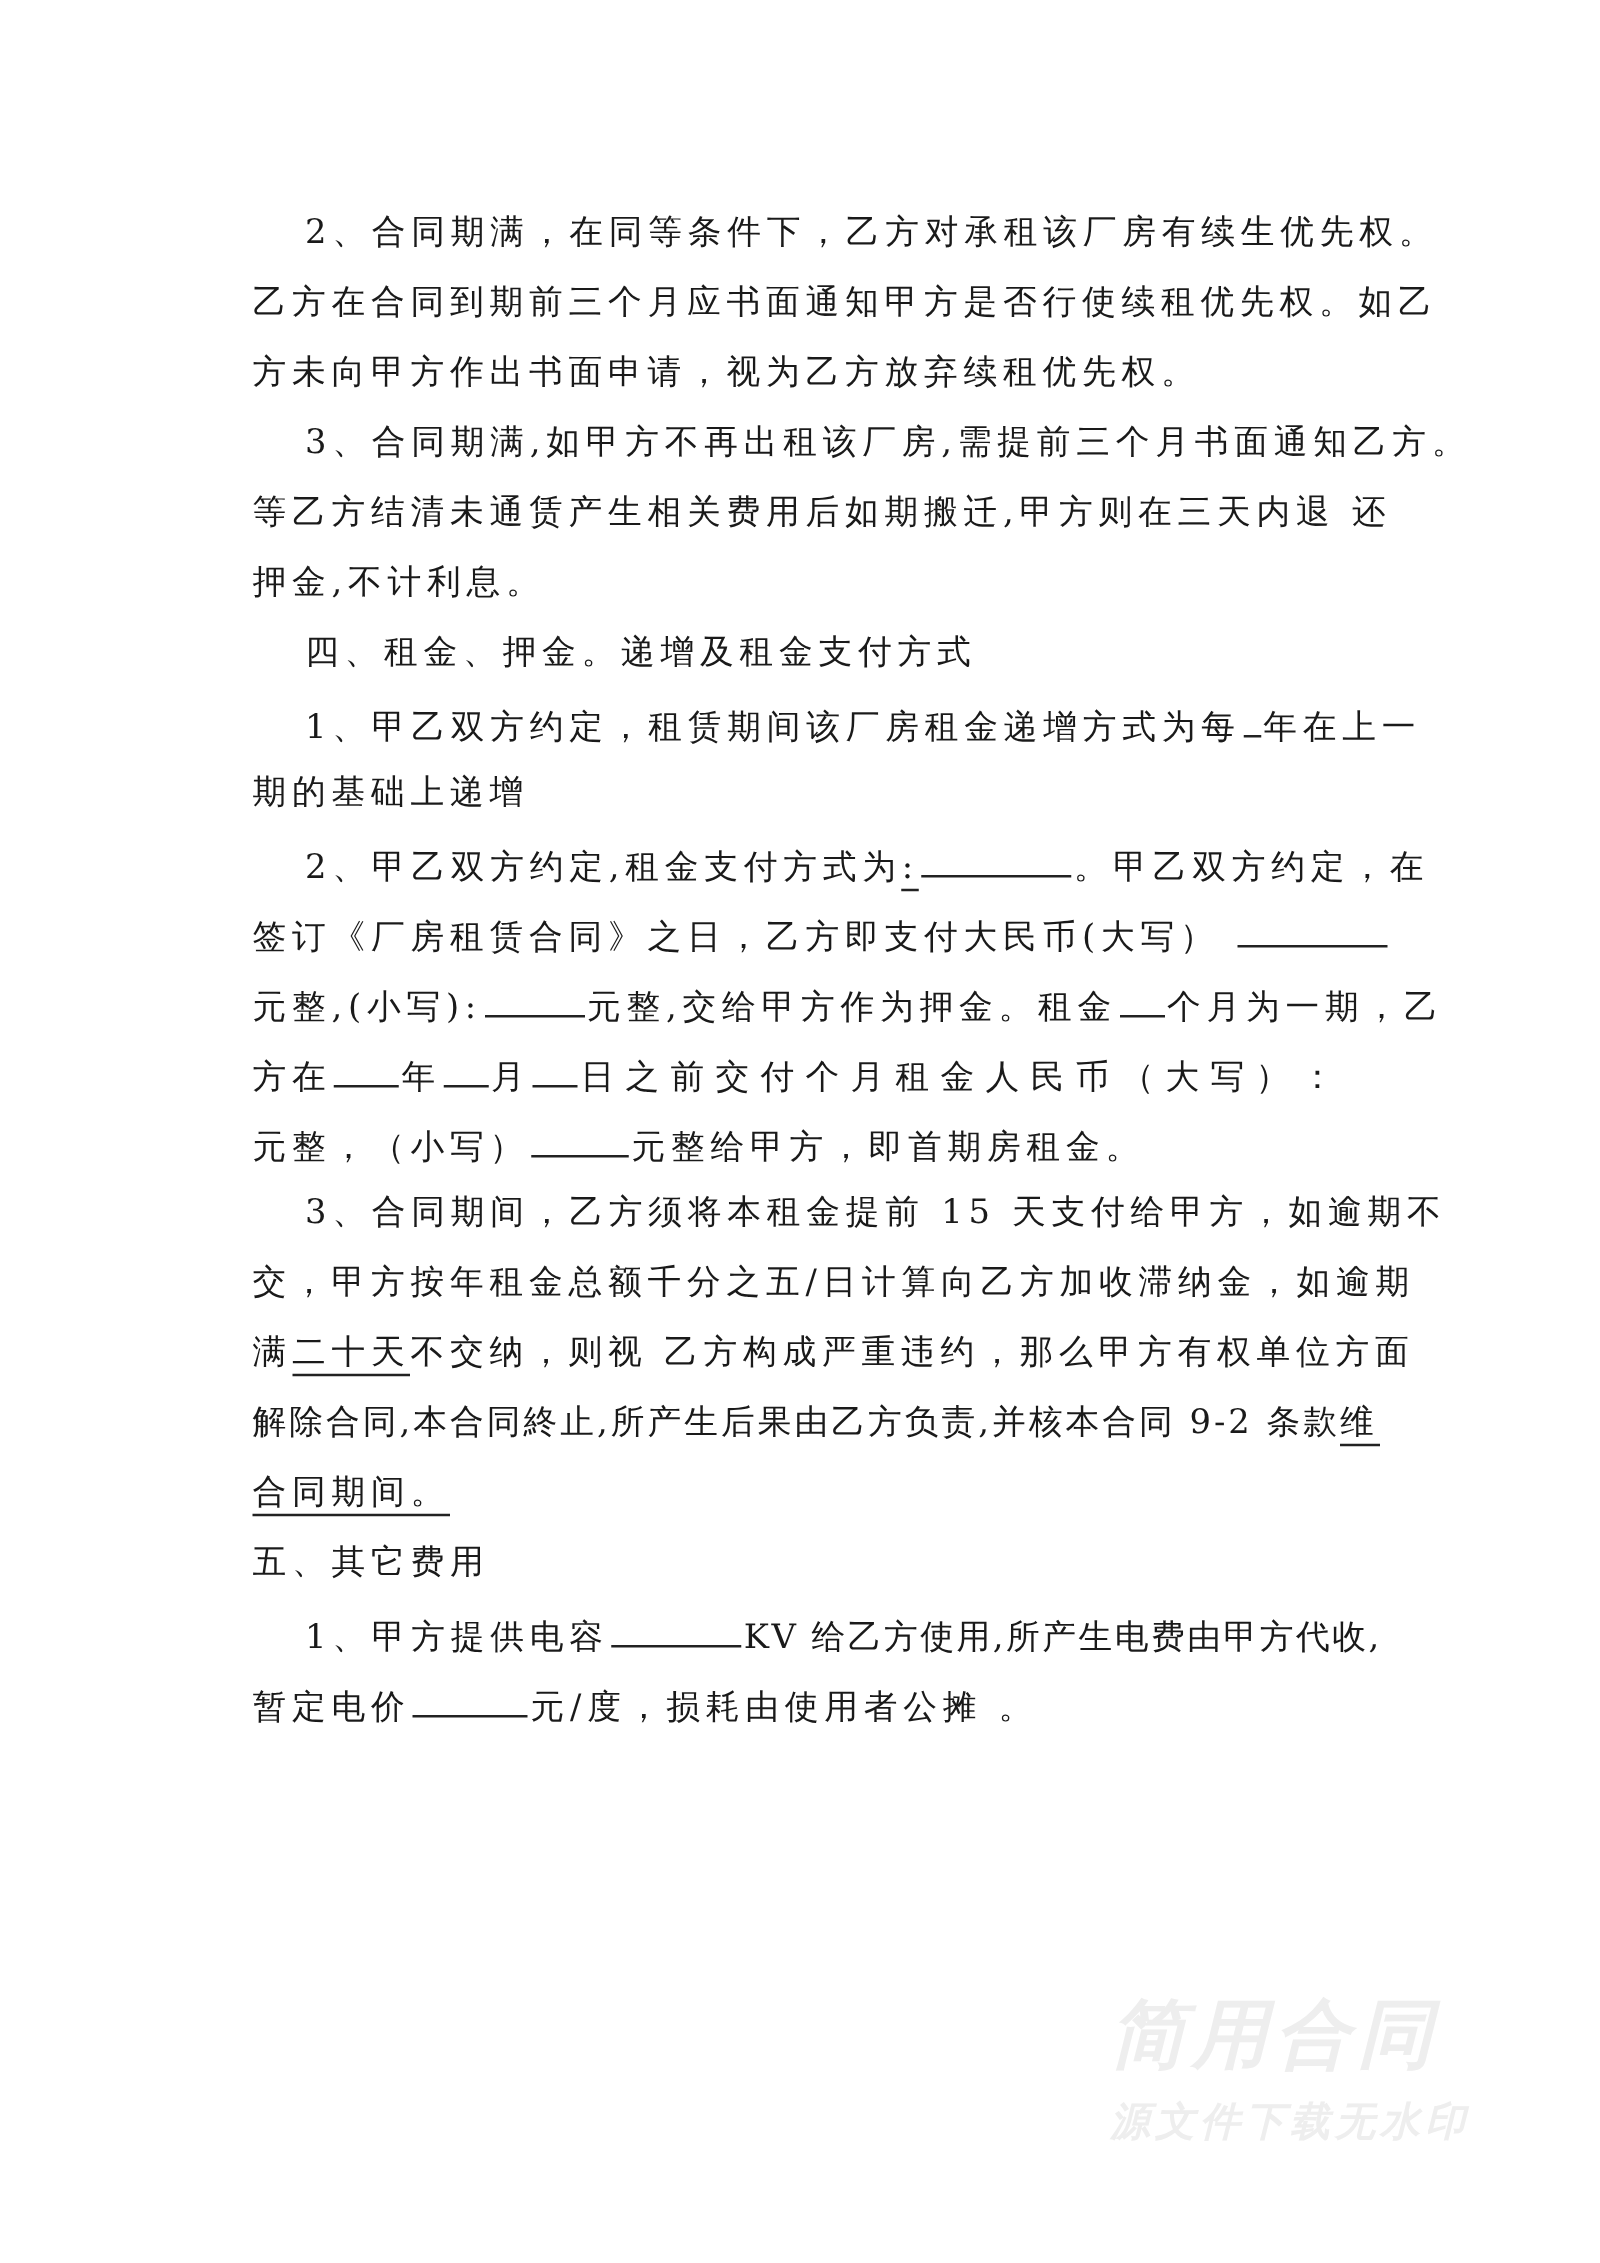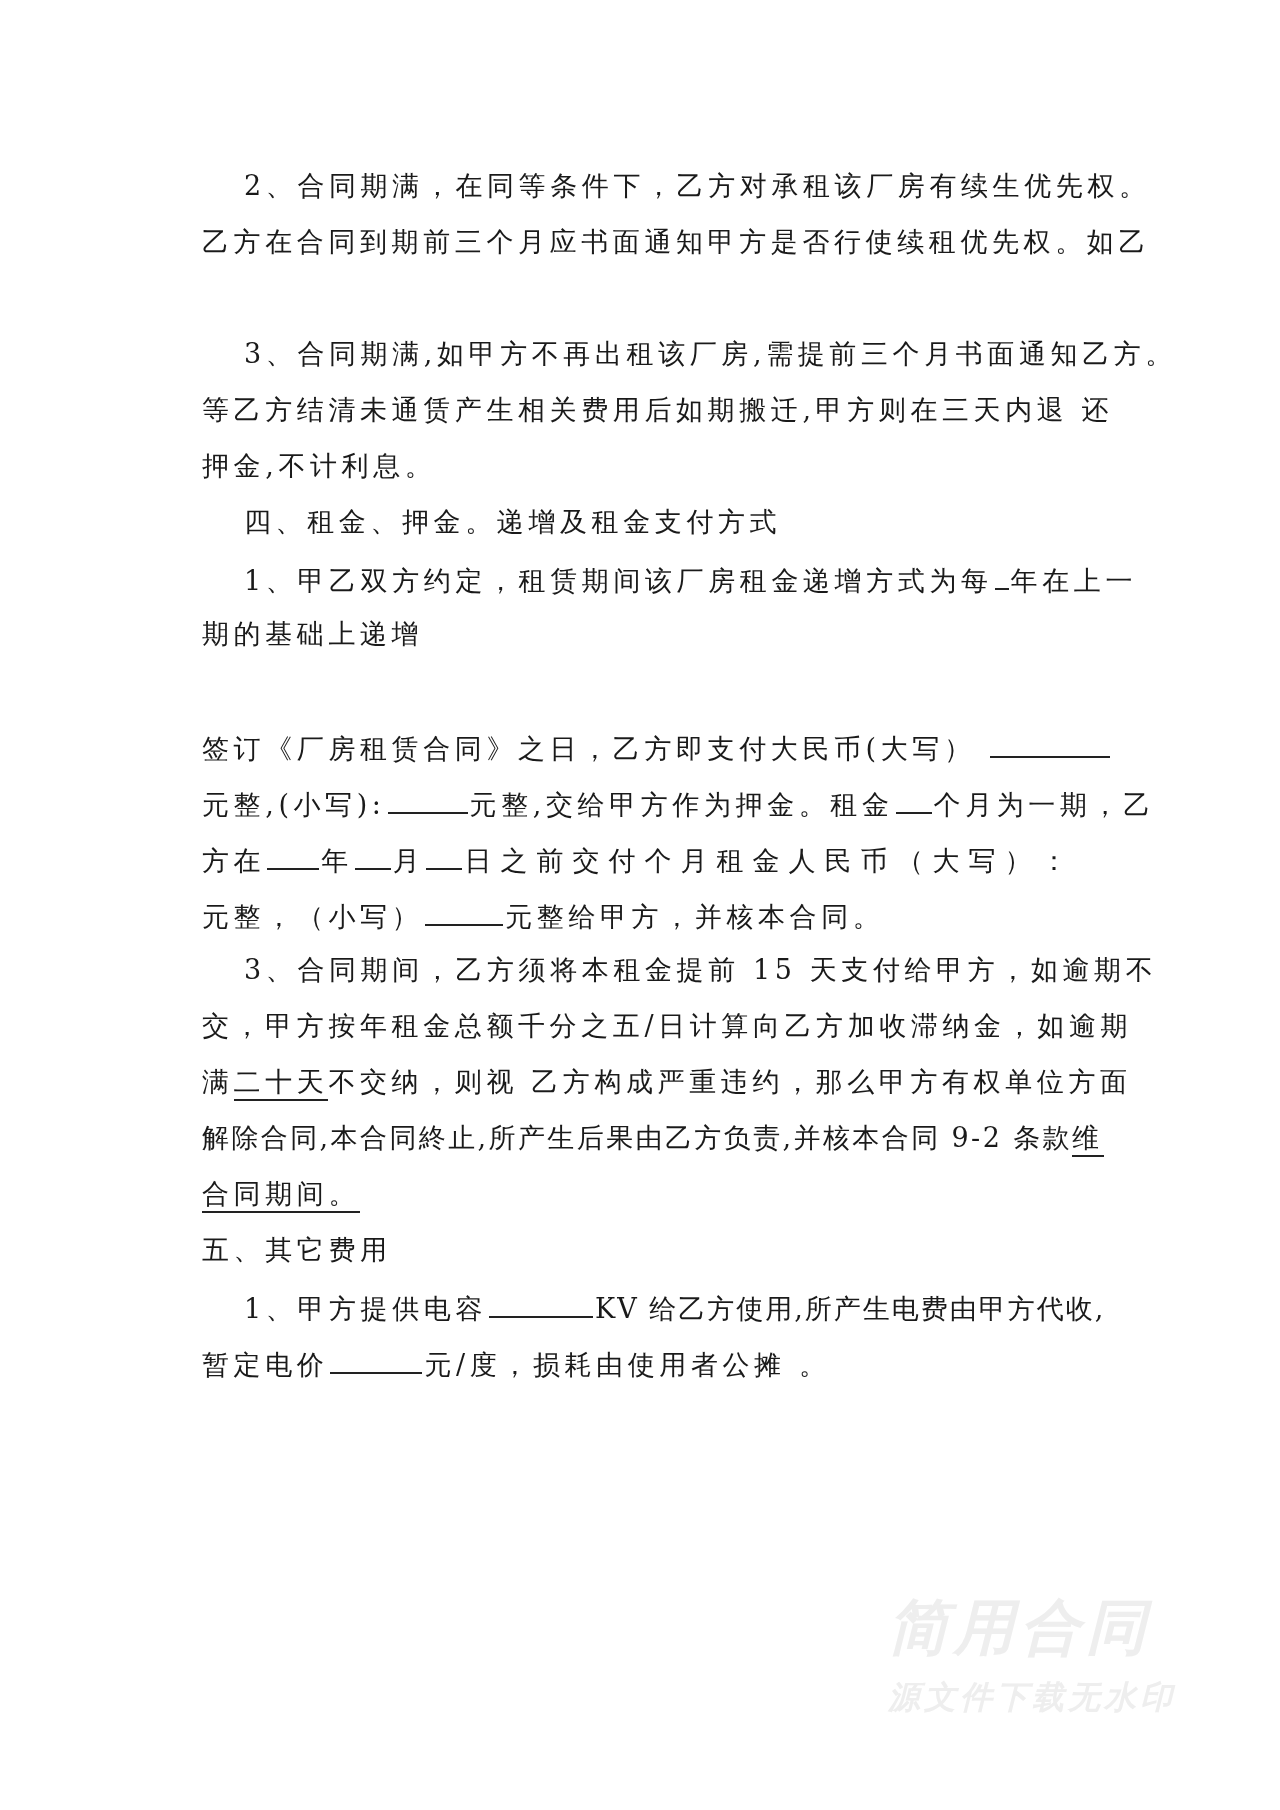--- a/index.html
+++ b/index.html
@@ -24,43 +24,47 @@
   .wm1 { left: 884px; top: 1588px; font-size: 60px; letter-spacing: 6px; }
   .wm2 { left: 884px; top: 1676px; font-size: 32px; letter-spacing: 4px; }
 </style>
 </head>
 <body>
 
 <div class="page">
 
   <div class="line indent" style="top:166px">2、合同期满，在同等条件下，乙方对承租该厂房有续生优先权。</div>
   <div class="line" style="top:222px">乙方在合同到期前三个月应书面通知甲方是否行使续租优先权。如乙</div>
+  <div class="line" style="top:278px">方未向甲方作出书面申请，视为乙方放弃续租优先权。</div>
 
   <div class="line indent" style="top:334px">3、合同期满,如甲方不再出租该厂房,需提前三个月书面通知乙方。</div>
   <div class="line" style="top:446px">押金,不计利息。</div>
   <div class="line" style="top:390px">等乙方结清未通赁产生相关费用后如期搬迁,甲方则在三天内退 还</div>
 
   <div class="line indent" style="top:502px">四、租金、押金。递增及租金支付方式</div>
 
   <div class="line indent" style="top:558px">
     <span>1、甲乙双方约定，租赁期间该厂房租金递增方式为每</span><span class="blank" style="width:14px"></span><span>年在上一</span>
   </div>
   <div class="line" style="top:614px">期的基础上递增</div>
 
+  <div class="line indent" style="top:670px">
+    <span>2、甲乙双方约定,租金支付方式为</span><span class="ul">:</span><span class="blank" style="width:120px"></span><span>。甲乙双方约定，在</span>
+  </div>
   <div class="line" style="top:726px">
     <span>签订《厂房租赁合同》之日，乙方即支付大民币(大写）</span><span class="blank" style="width:120px;margin-left:14px"></span>
   </div>
   <div class="line" style="top:782px">
     <span>元整,(小写):</span><span class="blank" style="width:80px"></span><span>元整,交给甲方作为押金。租金</span><span class="blank" style="width:36px"></span><span>个月为一期，乙</span>
   </div>
   <div class="line" style="top:838px">
     <span>方在</span><span class="blank" style="width:52px"></span><span>年</span><span class="blank" style="width:36px"></span><span>月</span><span class="blank" style="width:36px"></span><span style="letter-spacing:9px">日之前交付个月租金人民币（大写）：</span>
   </div>
   <div class="line" style="top:894px">
-    <span>元整，（小写）</span><span class="blank" style="width:78px"></span><span>元整给甲方，并核本合同。</span>
+    <span>元整，（小写）</span><span class="blank" style="width:78px"></span><span>元整给甲方，即首期房租金。</span>
   </div>
 
   <div class="line indent" style="top:950px">3、合同期间，乙方须将本租金提前 15 天支付给甲方，如逾期不</div>
   <div class="line" style="top:1006px">交，甲方按年租金总额千分之五/日计算向乙方加收滞纳金，如逾期</div>
   <div class="line" style="top:1062px">
     <span>满</span><span class="ul">二十天</span><span>不交纳，则视 乙方构成严重违约，那么甲方有权单位方面</span>
   </div>
   <div class="line" style="top:1118px">
     <span style="letter-spacing:2.4px">解除合同,本合同終止,所产生后果由乙方负责,并核本合同 9-2 条款</span><span class="ul">维</span>
   </div>

